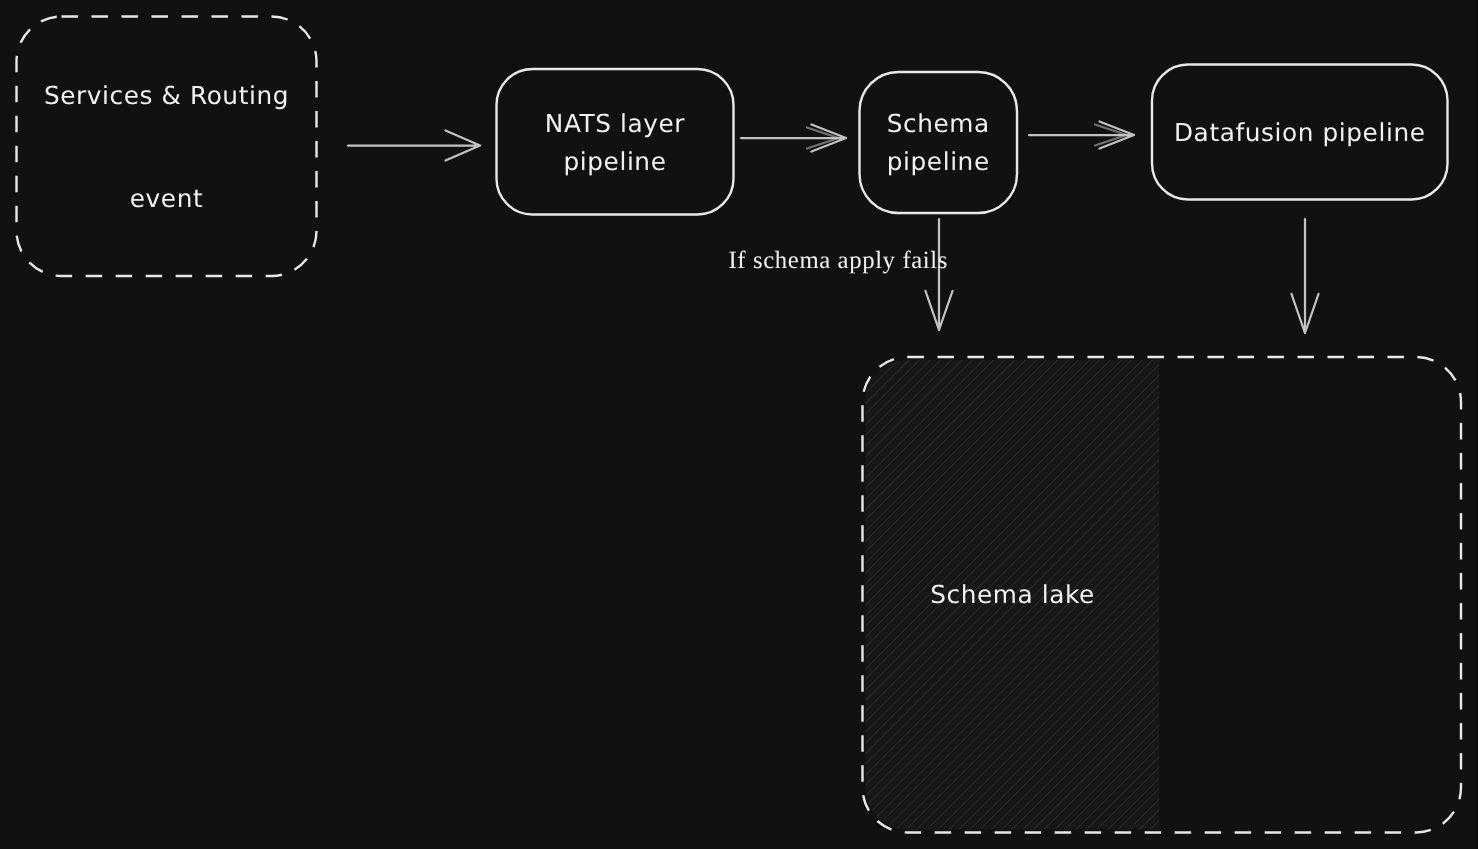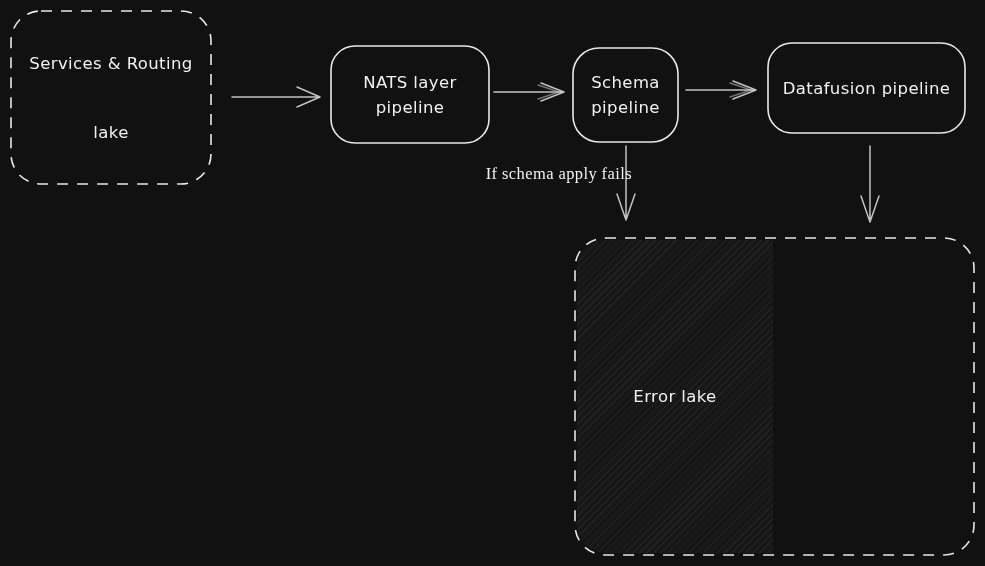--- a/index.html
+++ b/index.html
@@ -104,21 +104,21 @@
     <path class="arrow" d="M686 90 L754 90 M756 90 L733 81 M756 90 L733 99"></path>
     <path class="arrow echo" d="M751 90 L730 83 M751 90 L730 97"></path>
 
     <path class="arrow" d="M626 146 L626 217 M626 220 L617 194 M626 220 L635 194"></path>
 
     <path class="arrow" d="M870 146 L870 219 M870 222 L861 196 M870 222 L879 196"></path>
   </svg>
 
   <div class="label label-services">
     <span>Services &amp; Routing</span>
-    <span>lake</span>
+    <span>event</span>
   </div>
 
   <div class="label label-nats">
     <span>NATS layer</span>
     <span>pipeline</span>
   </div>
 
   <div class="label label-schema">
     <span>Schema</span>
     <span>pipeline</span>
@@ -126,17 +126,17 @@
 
   <div class="label label-datafusion">
     <span>Datafusion pipeline</span>
   </div>
 
   <div class="label label-fail">
     <span class="inner">If schema apply fails</span>
   </div>
 
   <div class="label label-error">
-    <span>Error lake</span>
+    <span>Schema lake</span>
   </div>
 
 
 </div>
 
 </body></html>

